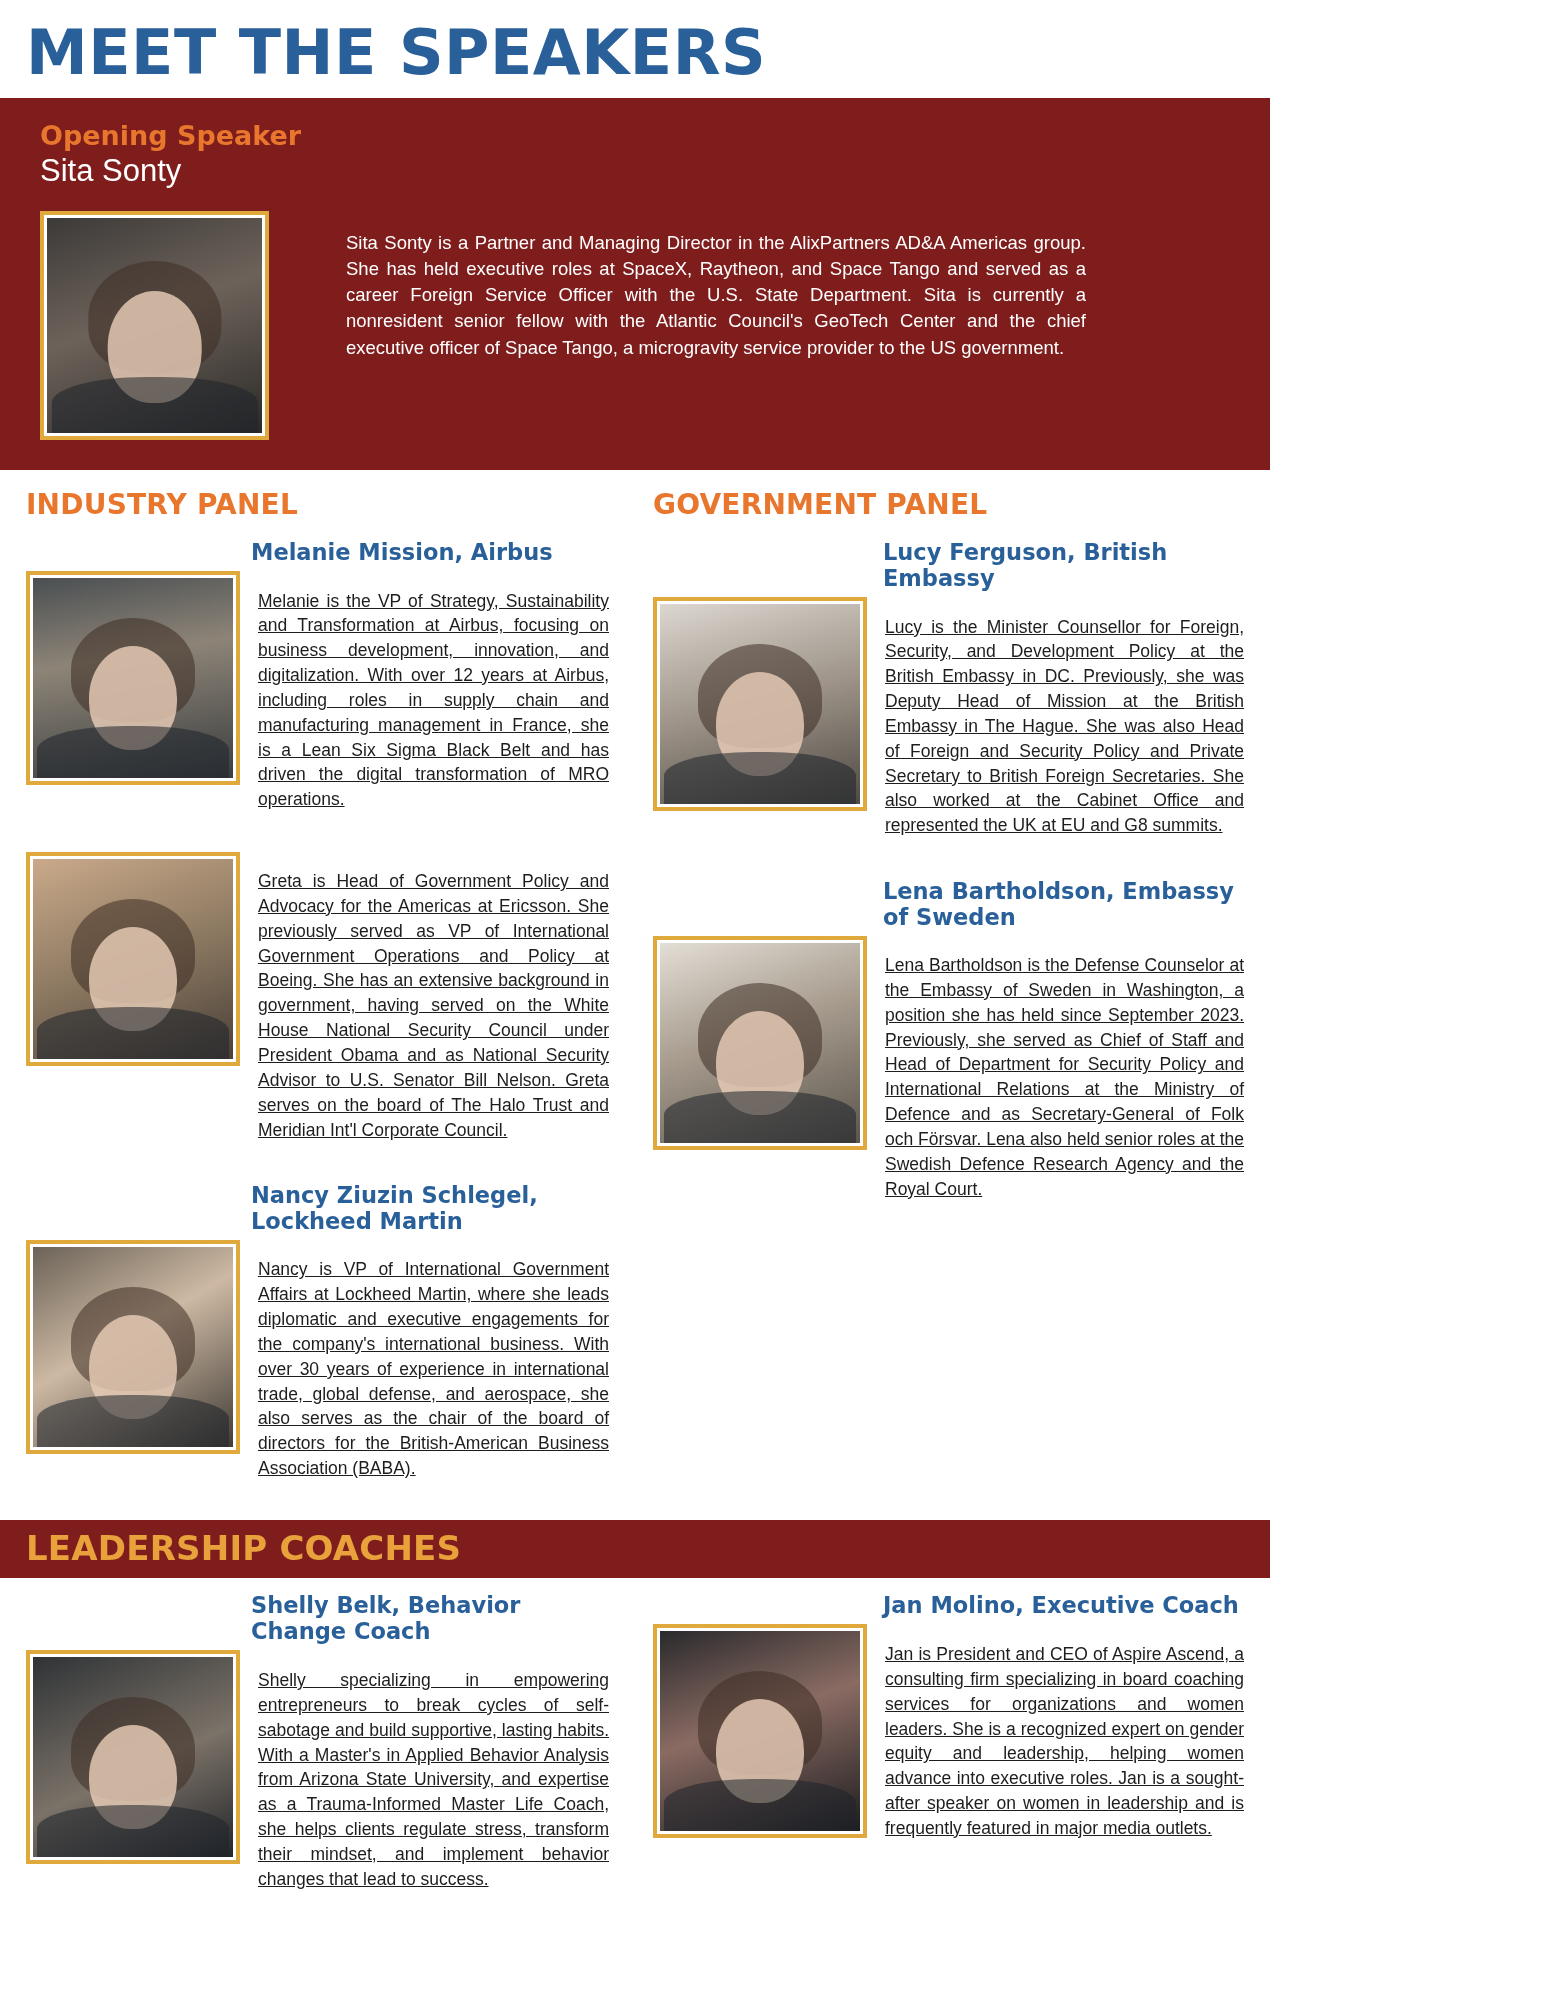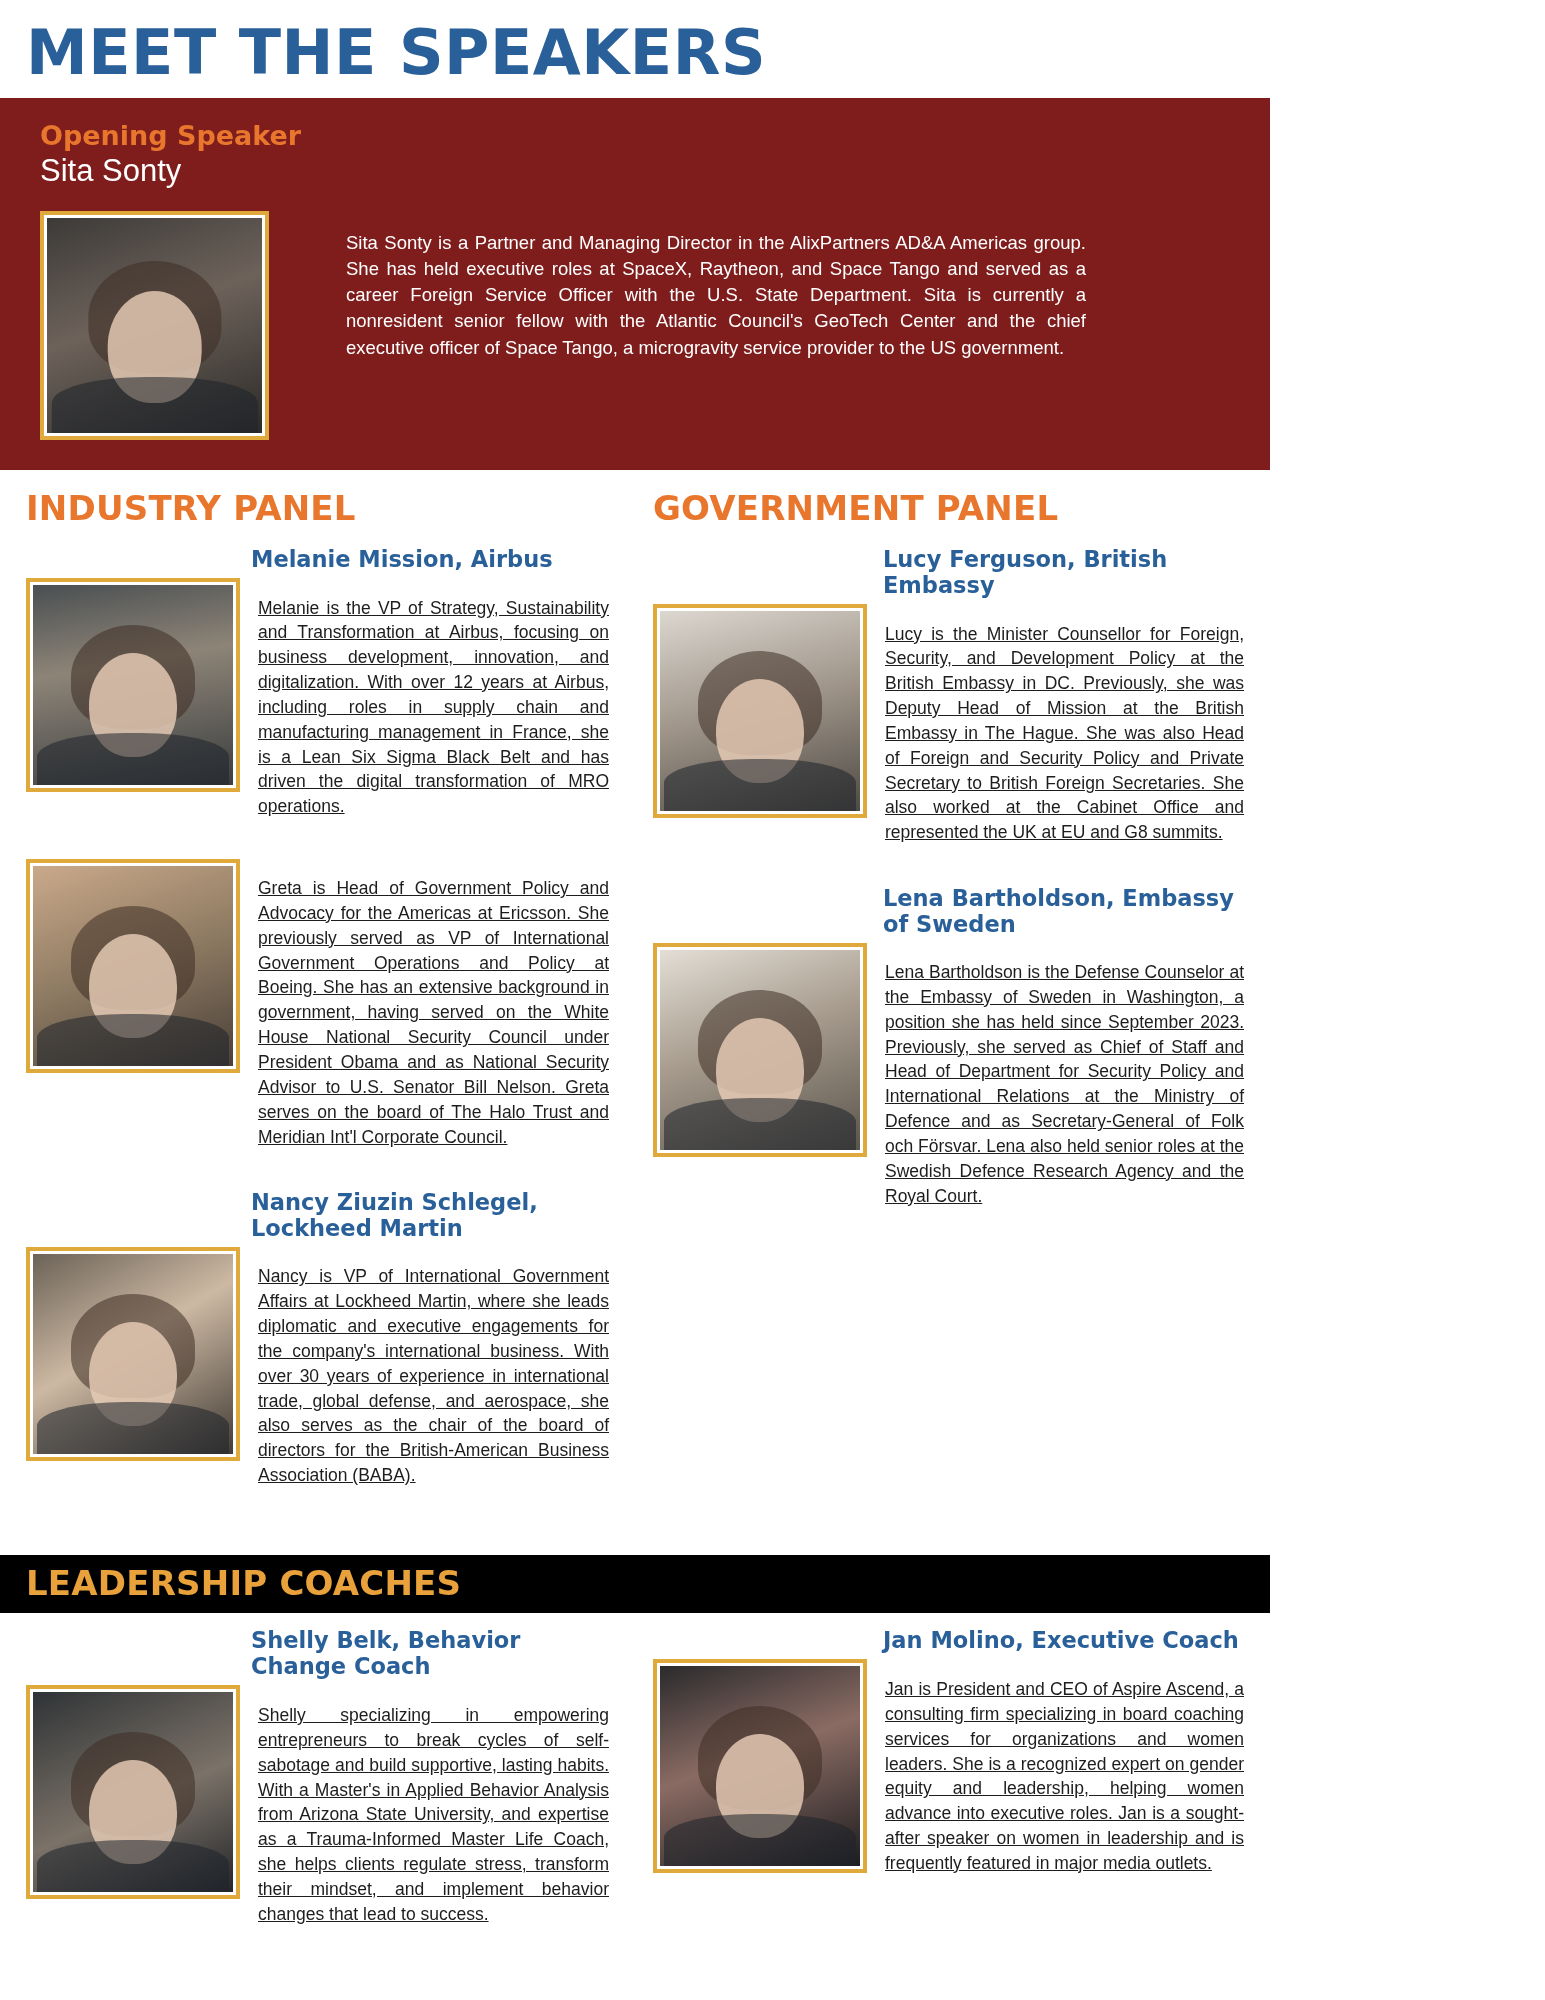--- a/index.html
+++ b/index.html
@@ -84,21 +84,21 @@
     display: flex;
     padding: 18px 0 0 0;
   }
   .col {
     width: 50%;
     padding: 0 26px 0 26px;
   }
   .col-right { padding-left: 18px; }
   .panel-heading {
     color: #e8762c;
-    font-size: 34px;
+    font-size: 28px;
     font-weight: bold;
     font-family: "DejaVu Sans", sans-serif;
     margin: 0 0 18px 0;
     letter-spacing: 0.2px;
   }
   .person {
     margin-bottom: 22px;
   }
   .person-name {
     color: #2a6099;
@@ -120,22 +120,22 @@
     color: #1d1d1d;
     text-align: justify;
     margin-left: 18px;
     flex: 1;
     font-family: "Liberation Sans", sans-serif;
     text-decoration: underline;
   }
 
   
   .coaches-band {
-    background: #000000;
-    margin-top: 28px;
+    background: #7f1d1d;
+    margin-top: 0;
     padding: 8px 36px 10px 26px;
   }
   .coaches-heading {
     color: #e8a13b;
     font-size: 34px;
     font-weight: bold;
     font-family: "DejaVu Sans", sans-serif;
     margin: 0;
     letter-spacing: 0.2px;
   }

